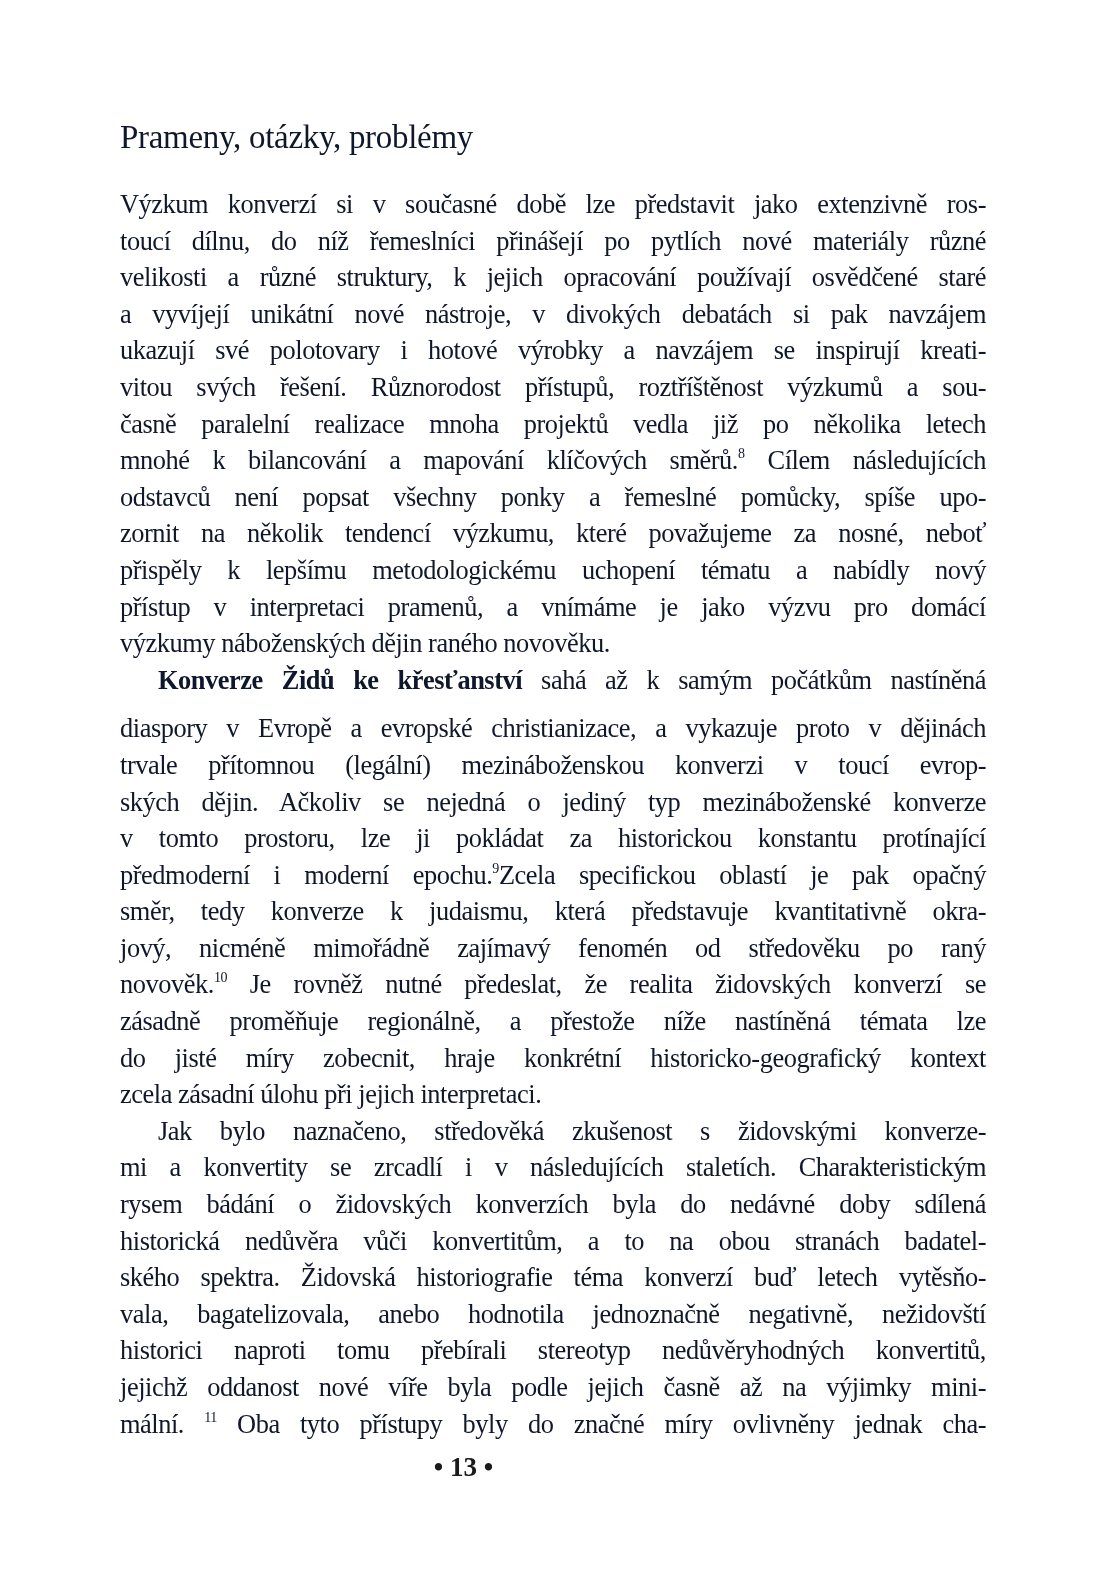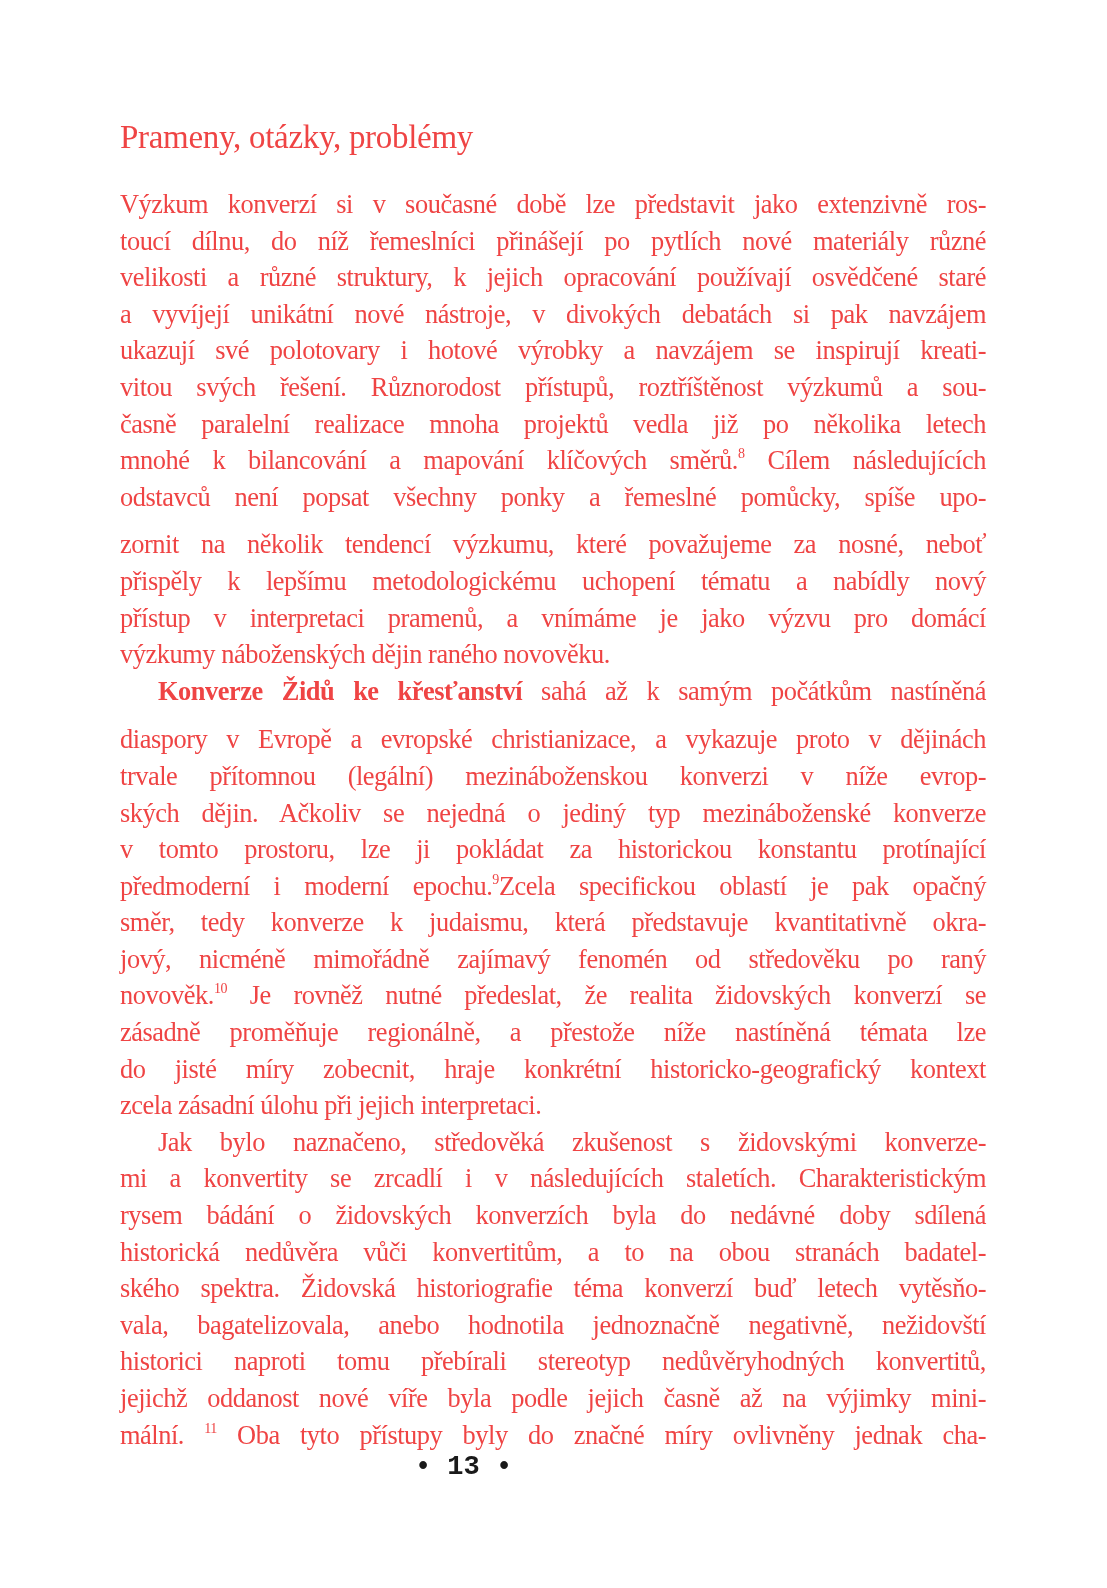--- a/index.html
+++ b/index.html
@@ -1,65 +1,65 @@
 <!DOCTYPE html>
 <html><head>
 <meta charset="utf-8">
 <style>
   html, body { margin: 0; padding: 0; background: #ffffff; }
   body { width: 1107px; height: 1588px; position: relative; overflow: hidden; }
   .page {
     position: absolute; left: 120px; top: 112px; width: 866px;
     font-family: "Liberation Serif", "DejaVu Serif", serif;
-    color: #ef4444;
+    color: #0f172a;
   }
   .heading {
     font-size: 33px; font-weight: normal; letter-spacing: -0.3px;
     margin: 0 0 24px 0; line-height: 50px;
   }
   .para {
     font-size: 26.4px; line-height: 36.6px; margin: 0;
     text-align: justify; letter-spacing: -0.45px;
   }
   .line { display: block; text-align: justify; text-align-last: justify; white-space: nowrap; }
   .line.last { text-align-last: left; }
   .indent { padding-left: 38px; }
   .bold { font-weight: bold; }
   sup.fn { font-size: 14px; vertical-align: 11px; line-height: 0; }
   .pagenum {
     position: absolute; top: 1452px; left: 0; width: 927px; text-align: center;
-    font-family: Liberation Mono, monospace; font-size: 27px; font-weight: bold; color: #1a1a1a;
+    font-family: Liberation Serif, serif; font-size: 27px; font-weight: bold; color: #1a1a1a;
   }
 </style>
 </head>
 <body>
 
 <div class="page">
   <h2 class="heading">Prameny, otázky, problémy</h2>
 
   <p class="para">
     <span class="line" style="display: block;">Výzkum konverzí si v současné době lze představit jako extenzivně ros-</span>
     <span class="line" style="display: block;">toucí dílnu, do níž řemeslníci přinášejí po pytlích nové materiály různé</span>
     <span class="line" style="display: block;">velikosti a různé struktury, k jejich opracování používají osvědčené staré</span>
     <span class="line" style="display: block;">a vyvíjejí unikátní nové nástroje, v divokých debatách si pak navzájem</span>
     <span class="line" style="display: block;">ukazují své polotovary i hotové výrobky a navzájem se inspirují kreati-</span>
     <span class="line" style="display: block;">vitou svých řešení. Různorodost přístupů, roztříštěnost výzkumů a sou-</span>
     <span class="line" style="display: block;">časně paralelní realizace mnoha projektů vedla již po několika letech</span>
     <span class="line" style="display: block;"><span>mnohé k bilancování a mapování klíčových směrů.</span><sup class="fn">8</sup><span> Cílem následujících</span></span>
     <span class="line" style="display: block;">odstavců není popsat všechny ponky a řemeslné pomůcky, spíše upo-</span>
-    <span class="line" style="display: block; margin-top: 11px;">zornit na několik tendencí výzkumu, které považujeme za nosné, neboť</span>
+    <span class="line" style="display: block;">zornit na několik tendencí výzkumu, které považujeme za nosné, neboť</span>
     <span class="line" style="display: block;">přispěly k lepšímu metodologickému uchopení tématu a nabídly nový</span>
     <span class="line" style="display: block;">přístup v interpretaci pramenů, a vnímáme je jako výzvu pro domácí</span>
     <span class="line last">výzkumy náboženských dějin raného novověku.</span>
   </p>
 
   <p class="para">
     <span class="line indent" style="display: block;"><span class="bold">Konverze Židů ke křesťanství</span><span> sahá až k samým počátkům nastíněná</span></span>
     <span class="line" style="display: block; margin-top: 12px;">diaspory v Evropě a evropské christianizace, a vykazuje proto v dějinách</span>
-    <span class="line" style="display: block;">trvale přítomnou (legální) mezináboženskou konverzi v níže evrop-</span>
+    <span class="line" style="display: block;">trvale přítomnou (legální) mezináboženskou konverzi v toucí evrop-</span>
     <span class="line" style="display: block;">ských dějin. Ačkoliv se nejedná o jediný typ mezináboženské konverze</span>
     <span class="line" style="display: block;">v tomto prostoru, lze ji pokládat za historickou konstantu protínající</span>
     <span class="line" style="display: block;"><span>předmoderní i moderní epochu.</span><sup class="fn">9</sup><span>Zcela specifickou oblastí je pak opačný</span></span>
     <span class="line" style="display: block;">směr, tedy konverze k judaismu, která představuje kvantitativně okra-</span>
     <span class="line" style="display: block;">jový, nicméně mimořádně zajímavý fenomén od středověku po raný</span>
     <span class="line" style="display: block; font-family: Liberation Serif, serif;"><span>novověk.</span><sup class="fn">10</sup><span> Je rovněž nutné předeslat, že realita židovských konverzí se</span></span>
     <span class="line" style="display: block;">zásadně proměňuje regionálně, a přestože níže nastíněná témata lze</span>
     <span class="line" style="display: block;">do jisté míry zobecnit, hraje konkrétní historicko-geografický kontext</span>
     <span class="line last">zcela zásadní úlohu při jejich interpretaci.</span>
   </p>

